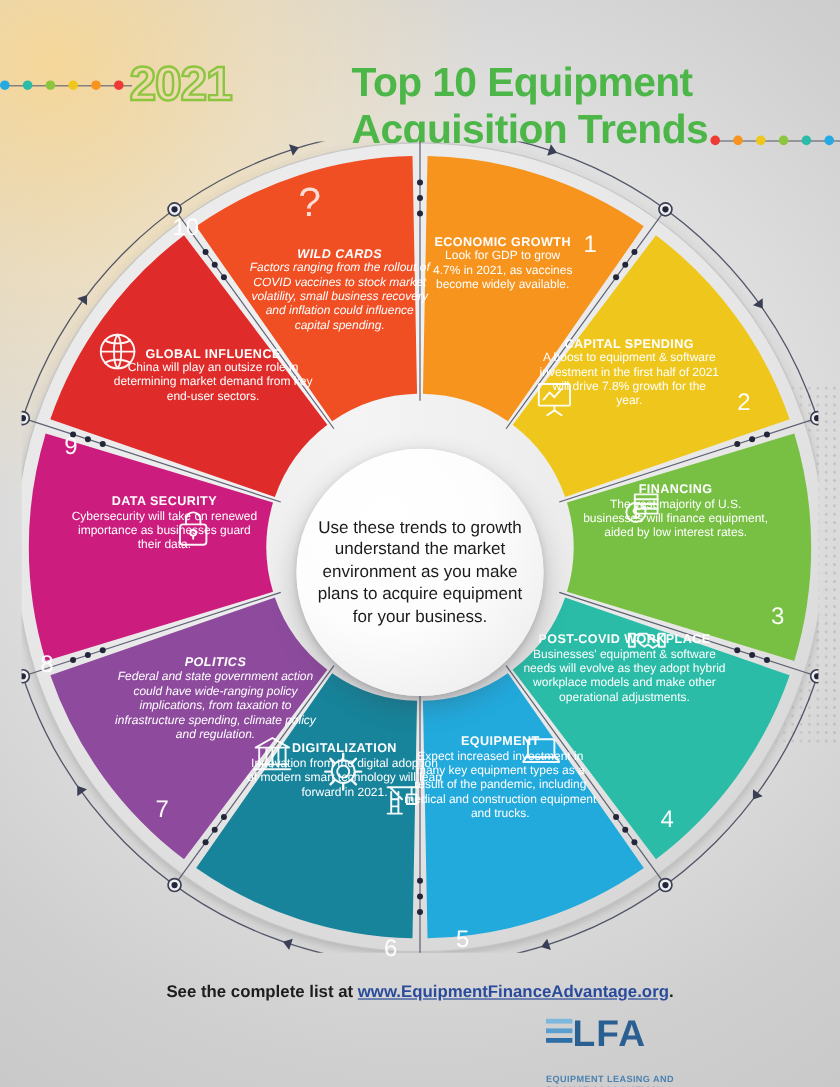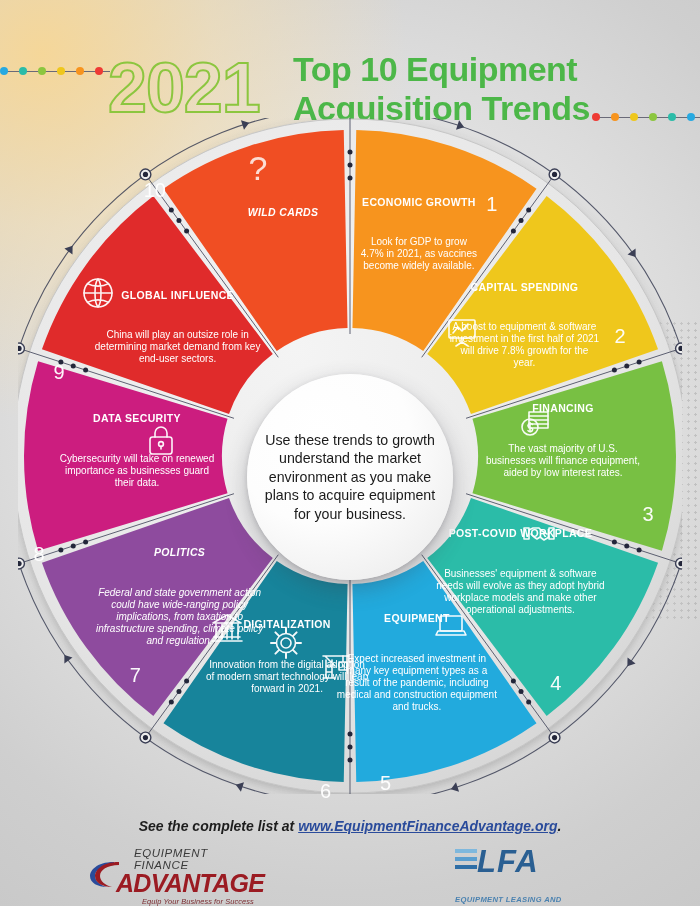--- a/index.html
+++ b/index.html
@@ -21,56 +21,56 @@
     position:absolute;right:0;top:320px;width:120px;height:300px;
     background-image:radial-gradient(rgba(130,130,130,.30) 1px, transparent 1.2px);
     background-size:7px 7px;
     -webkit-mask-image:linear-gradient(to left, #000 0%, transparent 100%);
     mask-image:linear-gradient(to left, #000 0%, transparent 100%);
   }
   
   #header{position:absolute;left:0;top:22px;width:700px;height:100px;}
   .year{
     position:absolute;left:108px;top:26px;
-    font-size:70px;font-weight:700;letter-spacing:-1px;
+    font-size:40px;font-weight:700;letter-spacing:-1px;
     color:transparent;
     -webkit-text-stroke:2px #8cc63f;
     font-family:"Liberation Sans", sans-serif;
   }
   .headline{
     position:absolute;left:245px;top:28px;
     font-size:34px;line-height:39px;font-weight:700;
     color:#4cb748;letter-spacing:-.5px;margin-left:48px;
   }
   .dotline{position:absolute;height:10px;display:flex;align-items:center;}
   .dotline .rule{position:absolute;left:4px;right:4px;top:50%;height:1.4px;background:#6a6a78;}
   .dotline i{position:relative;display:block;width:8px;height:8px;border-radius:50%;margin-right:11px;}
   #dl-left{left:0px;top:44px;}
   #dl-right{left:592px;top:90px;}
   
   #wheel{position:absolute;left:18px;top:118px;width:664px;height:676px;}
   #wheel svg{display:block;}
   .seg-text{position:absolute;text-align:center;color:#fff;pointer-events:none;}
   .seg-title{font-weight:700;font-size:10.5px;letter-spacing:.35px;line-height:12.5px;}
-  .seg-body{font-size:10px;line-height:12px;font-weight:400;margin-top:28px;}
+  .seg-body{font-size:10px;line-height:12px;font-weight:400;}
   .seg-num{position:absolute;color:#fff;font-size:20px;font-weight:400;opacity:.96;}
   .icon{position:absolute;opacity:.95;}
   
   #center{
     position:absolute;left:247px;top:374px;width:206px;height:206px;border-radius:50%;
     background:radial-gradient(circle at 36% 30%, #ffffff 0%, #fdfdfd 45%, #f0f0f0 78%, #e3e3e3 100%);
     box-shadow:0 9px 22px rgba(60,60,70,.30), 0 2px 5px rgba(60,60,70,.18);
     display:flex;align-items:center;justify-content:center;
   }
   #center p{
     margin:0;width:178px;text-align:center;
     font-size:14.2px;line-height:18.5px;color:#1b1b1b;font-weight:400;
   }
   
-  #footer{position:absolute;left:0;top:806px;width:700px;height:100px;font-style:italic;}
+  #footer{position:absolute;left:0;top:806px;width:700px;height:100px;}
   #cta{
     position:absolute;left:0;top:12px;width:700px;text-align:center;
     font-size:14px;font-weight:700;color:#1d1d1d;
   }
   #cta a{color:#2a4b9b;text-decoration:underline;font-weight:700;}
   #efa-logo{position:absolute;left:88px;top:41px;width:175px;height:46px;}
   #efa-top{font-size:11.5px;letter-spacing:.6px;color:#3a3a3a;font-weight:400;margin-left:46px;}
   #efa-main{font-size:25px;font-weight:700;color:#9b1b22;letter-spacing:-.7px;line-height:25px;margin-left:28px;}
   #efa-sub{font-size:7.4px;color:#7a2b30;letter-spacing:.1px;margin-left:54px;margin-top:1px;}
   #efa-swoosh{position:absolute;left:0;top:12px;width:36px;height:30px;}
@@ -341,48 +341,40 @@
       <div class="seg-num" style="left: 35.6114px; top: 243.153px;">9</div>
       <div class="icon" style="left: 61.0774px; top: 156.336px;">
         <svg width="38" height="38" viewBox="0 0 38 38" fill="none" stroke="#ffffff" stroke-width="1.6" stroke-linecap="round" stroke-linejoin="round">
           <circle cx="19" cy="19" r="14"></circle>
           <path d="M5 19h28M19 5c4 4.4 4 23.6 0 28M19 5c-4 4.4-4 23.6 0 28"></path>
           <path d="M8.4 9.6c6 3.4 15.2 3.4 21.2 0M8.4 28.4c6-3.4 15.2-3.4 21.2 0"></path>
         </svg>
       </div>
       <div class="seg-text" style="width: 152px; left: 189.089px; top: 87.9144px; font-style: italic;">
         <div class="seg-title">WILD CARDS</div>
+        <div class="seg-body">Factors ranging from the rollout of COVID vaccines to stock market volatility, small business recovery and inflation could influence capital spending.</div>
       </div>
       <div class="seg-num" style="left: 125.726px; top: 61.1721px;">10</div>
       <div class="icon" style="left: 220.999px; top: 30.892px;">
         <svg width="38" height="38" viewBox="0 0 38 38">
           <text x="19" y="31" text-anchor="middle" font-family="Liberation Sans, sans-serif" font-size="34" fill="#ffffff" opacity="0.85">?</text>
         </svg>
       </div>
     </div>
 </div>
 
 <div id="center">
   <p>Use these trends to growth understand the market environment as you make plans to acquire equipment for your business.</p>
 </div>
 
 <div id="footer">
   <div id="cta">
     <span>See the complete list at </span><a href="#">www.EquipmentFinanceAdvantage.org</a><span>.</span>
   </div>
 
-  <div id="efa-logo">
-    <svg id="efa-swoosh" viewBox="0 0 36 30">
-      <path d="M26 3 C8 3 2 12 2 17 C2 24 10 28 19 28 C12 26 7 22 7 17 C7 11 14 6 26 6 Z" fill="#2a4b9b"></path>
-      <path d="M31 3 C13 3 7 12 7 17 C7 24 15 28 24 28 C17 26 12 22 12 17 C12 11 19 6 31 6 Z" fill="#9b1b22"></path>
-    </svg>
-    <div id="efa-top">EQUIPMENT FINANCE</div>
-    <div id="efa-main">ADVANTAGE</div>
-    <div id="efa-sub">Equip Your Business for Success</div>
-  </div>
 
   <div id="elfa">
     <div id="elfa-mark">
       <div id="elfa-bars">
           <div></div>
           <div></div>
           <div></div>
         </div>
       <div id="elfa-letters">LFA</div>
     </div>

